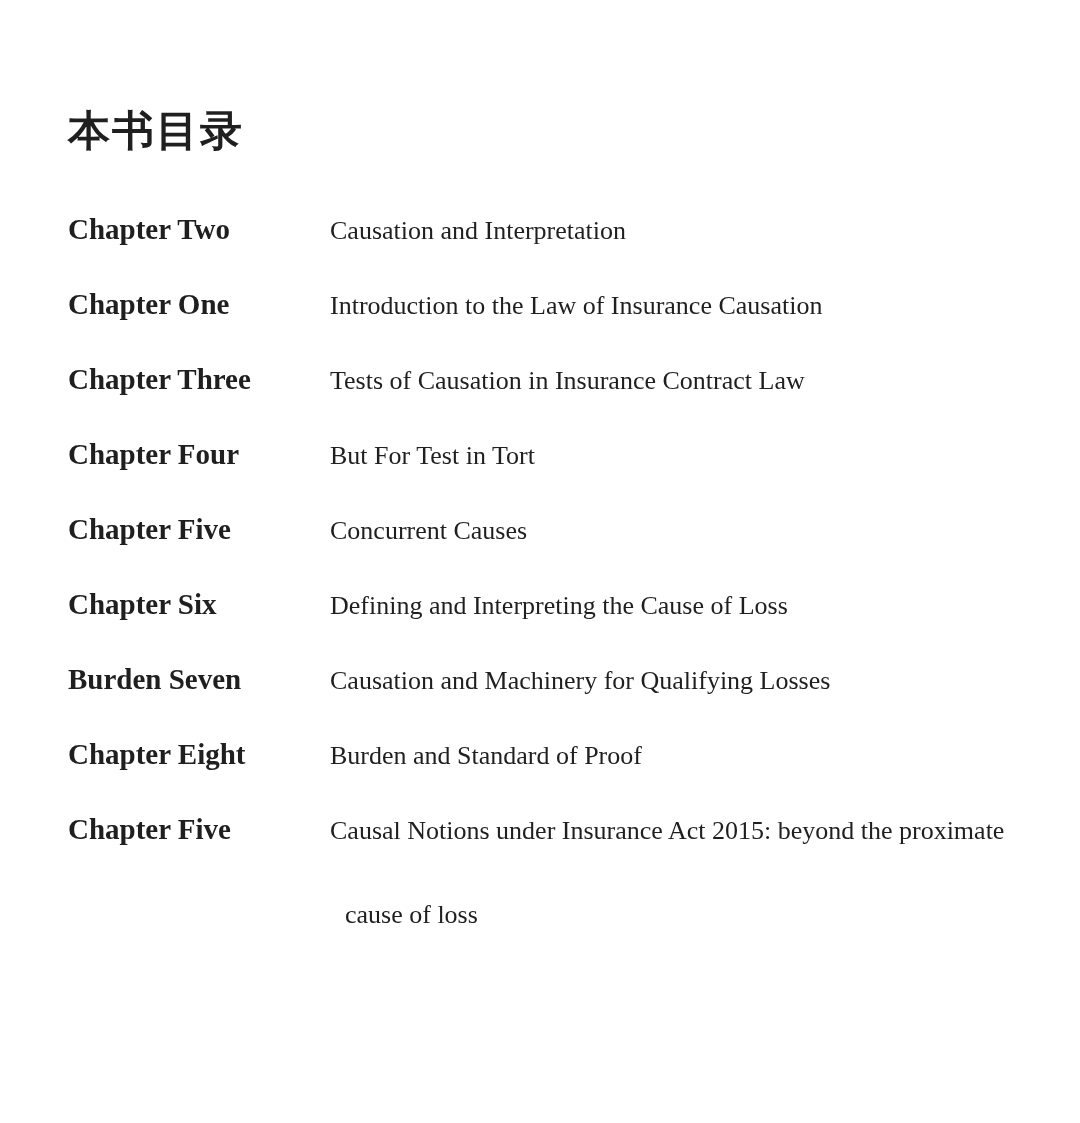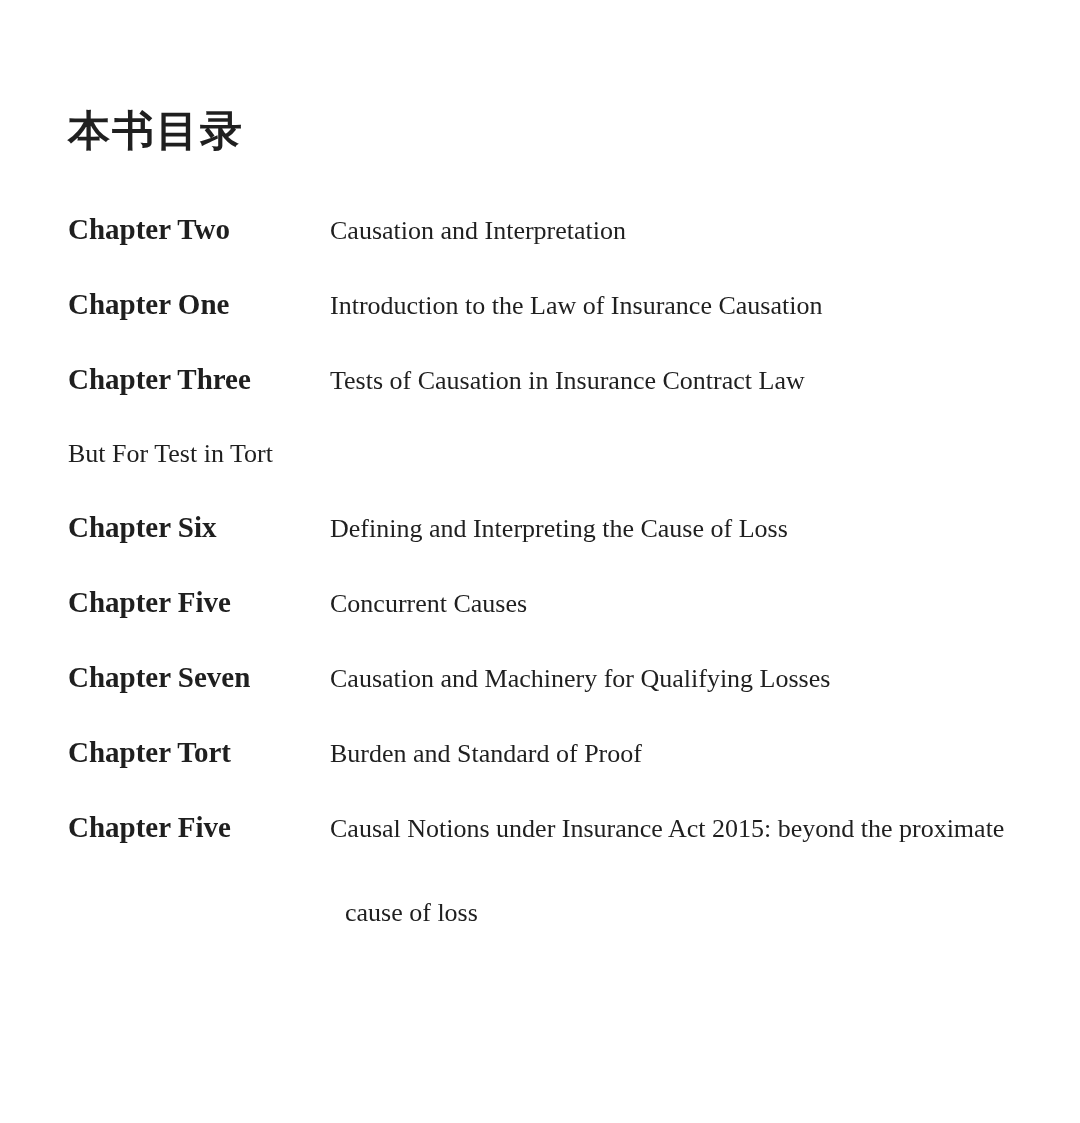--- a/index.html
+++ b/index.html
@@ -77,40 +77,41 @@
       <div class="chapter-label">Chapter One</div>
       <div class="chapter-title">Introduction to the Law of Insurance Causation</div>
     </div>
 
     <div class="toc-row">
       <div class="chapter-label">Chapter Three</div>
       <div class="chapter-title">Tests of Causation in Insurance Contract Law</div>
     </div>
 
     <div class="toc-row">
+      <div class="chapter-label">Chapter Four</div>
       <div class="chapter-title">But For Test in Tort</div>
+    </div>
+
+    <div class="toc-row">
+      <div class="chapter-label">Chapter Five</div>
+      <div class="chapter-title">Concurrent Causes</div>
     </div>
 
     <div class="toc-row">
       <div class="chapter-label">Chapter Six</div>
       <div class="chapter-title">Defining and Interpreting the Cause of Loss</div>
     </div>
 
     <div class="toc-row">
-      <div class="chapter-label">Chapter Five</div>
-      <div class="chapter-title">Concurrent Causes</div>
-    </div>
-
-    <div class="toc-row">
-      <div class="chapter-label">Chapter Seven</div>
+      <div class="chapter-label">Burden Seven</div>
       <div class="chapter-title">Causation and Machinery for Qualifying Losses</div>
     </div>
 
     <div class="toc-row">
-      <div class="chapter-label">Chapter Tort</div>
+      <div class="chapter-label">Chapter Eight</div>
       <div class="chapter-title">Burden and Standard of Proof</div>
     </div>
 
     <div class="toc-row">
       <div class="chapter-label">Chapter Five</div>
       <div class="chapter-title">
         <div class="line1">Causal Notions under Insurance Act 2015: beyond the proximate</div>
         <div class="line2">cause of loss</div>
       </div>
     </div>

